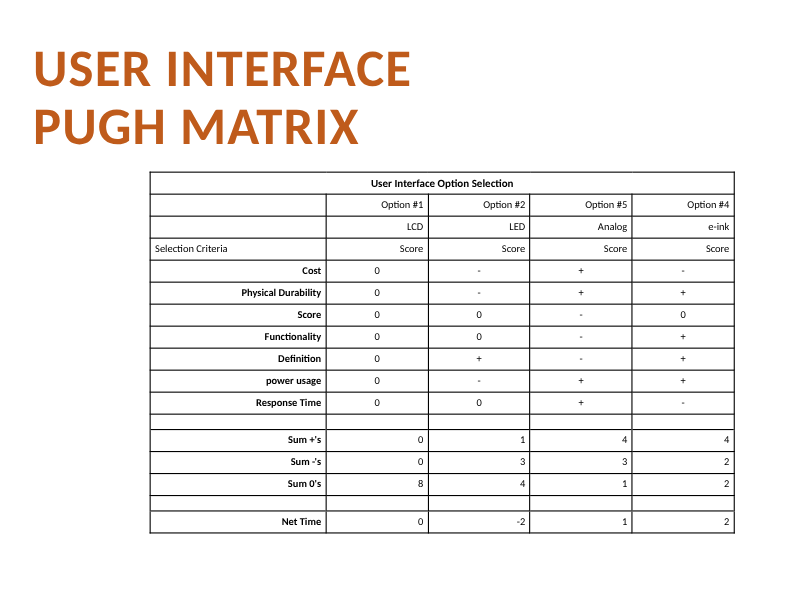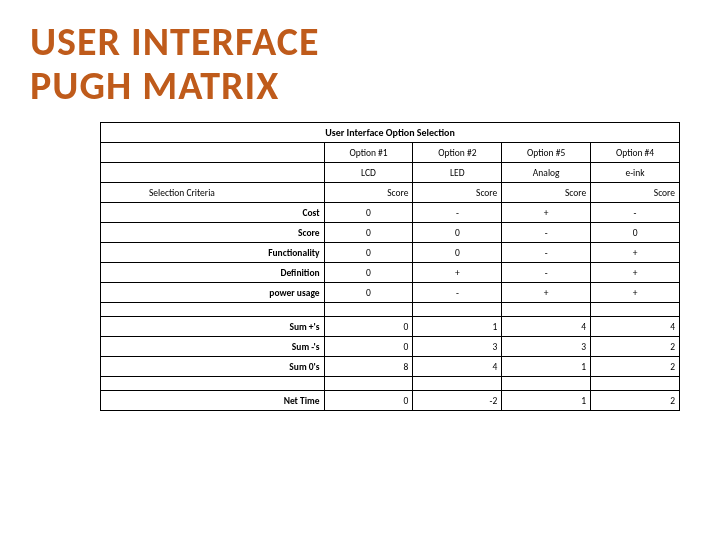--- a/index.html
+++ b/index.html
@@ -5,50 +5,51 @@
   * { margin: 0; padding: 0; box-sizing: border-box; }
   body {
     width: 720px;
     height: 540px;
     background: #fff;
     font-family: "Calibri", "Arial", sans-serif;
     padding: 20px 30px;
     overflow: hidden;
   }
   .title {
-    font-size: 40px;
+    font-size: 48px;
     font-weight: 900;
     color: #bf5b1b;
     letter-spacing: 1px;
     line-height: 1.1;
     margin-bottom: 14px;
+    margin-top: 16px;
   }
   .matrix-wrap {
-    width: 580px;
-    margin-left: 70px;
+    width: 532px;
+    margin-left: 106px;
   }
   table {
     border-collapse: collapse;
     width: 100%;
     font-size: 9.5px;
     color: #000;
   }
   td, th {
     border: 1px solid #000;
     padding: 3px 4px;
     height: 20px;
     vertical-align: middle;
   }
   .caption {
     text-align: center;
     font-weight: 700;
     font-size: 10px;
   }
-  .hdr-left { text-align: left; font-weight: 400; padding-left: 48px; }
-  .col-label { text-align: center; font-weight: 400; }
+  .hdr-left { text-align: left; font-weight: 400; }
+  .col-label { text-align: right; font-weight: 400; }
   .score-hdr { text-align: right; font-weight: 400; }
   .val { text-align: right; font-weight: 400; }
   .val-center { text-align: center; font-weight: 400; }
   .row-label { text-align: right; font-weight: 700; }
   .spacer-row td { border-left: 1px solid #000; border-right: 1px solid #000; border-top: none; border-bottom: none; height: 14px; }
   .spacer-row td:first-child { border-left: 1px solid #000; }
 </style>
 </head>
 <body>
 
@@ -88,20 +89,27 @@
   </tbody>
       <tbody id="criteria-body">
         <tr>
           <td class="row-label">Cost</td>
           <td class="val-center">0</td>
           <td class="val-center">-</td>
           <td class="val-center">+</td>
           <td class="val-center">-</td>
         </tr>
         <tr>
+          <td class="row-label">Physical Durability</td>
+          <td class="val-center">0</td>
+          <td class="val-center">-</td>
+          <td class="val-center">+</td>
+          <td class="val-center">+</td>
+        </tr>
+        <tr>
           <td class="row-label">Score</td>
           <td class="val-center">0</td>
           <td class="val-center">0</td>
           <td class="val-center">-</td>
           <td class="val-center">0</td>
         </tr>
         <tr>
           <td class="row-label">Functionality</td>
           <td class="val-center">0</td>
           <td class="val-center">0</td>
@@ -114,20 +122,27 @@
           <td class="val-center">+</td>
           <td class="val-center">-</td>
           <td class="val-center">+</td>
         </tr>
         <tr>
           <td class="row-label">power usage</td>
           <td class="val-center">0</td>
           <td class="val-center">-</td>
           <td class="val-center">+</td>
           <td class="val-center">+</td>
+        </tr>
+        <tr>
+          <td class="row-label">Response Time</td>
+          <td class="val-center">0</td>
+          <td class="val-center">0</td>
+          <td class="val-center">+</td>
+          <td class="val-center">-</td>
         </tr>
       </tbody>
 
   <tbody>
         <tr class="spacer-row">
     <td></td>
           <td></td>
           <td></td>
           <td></td>
           <td></td>

